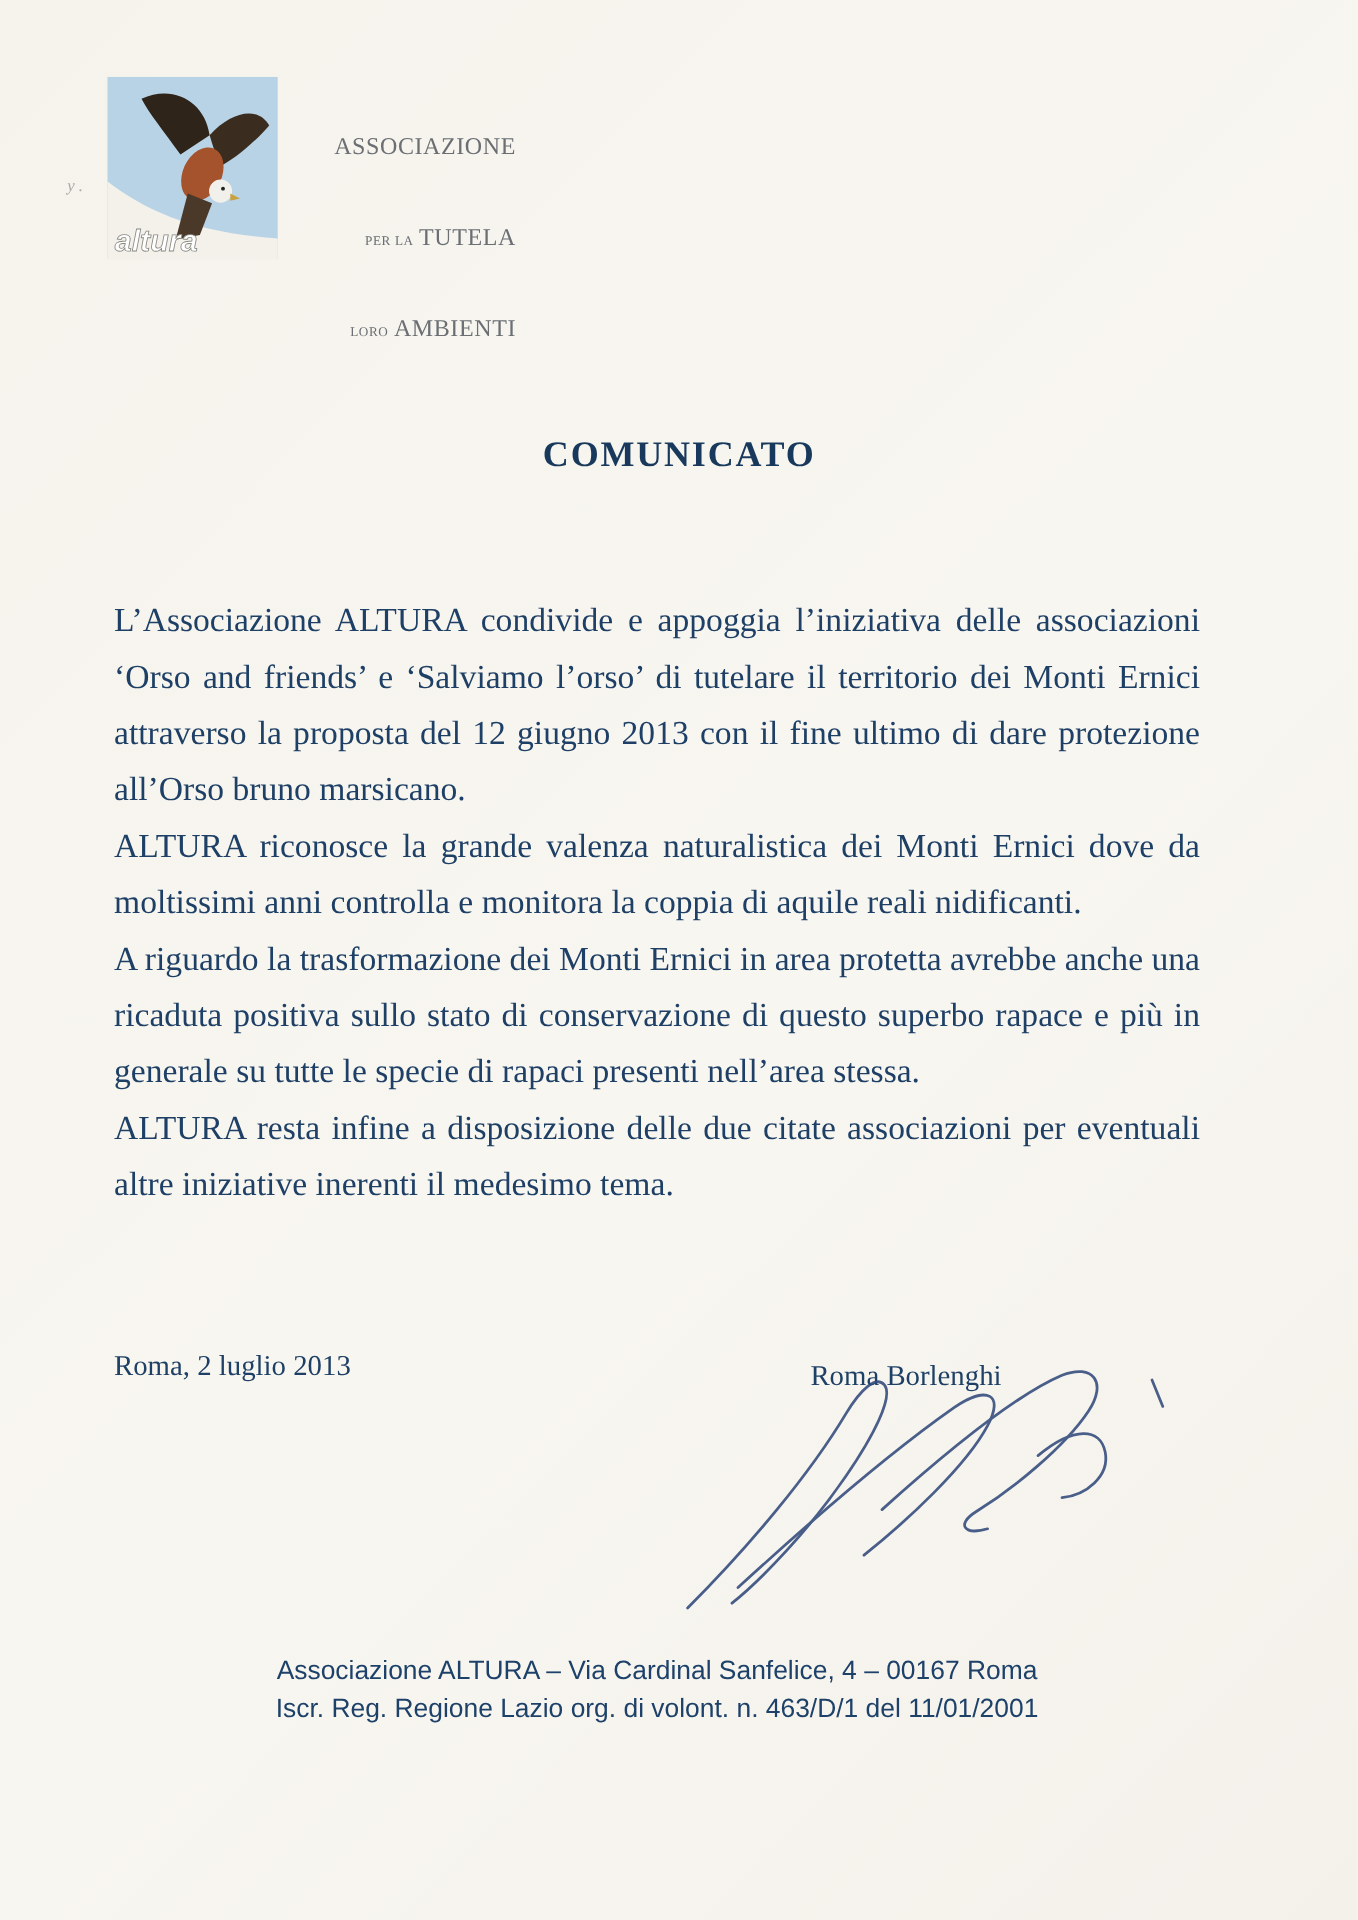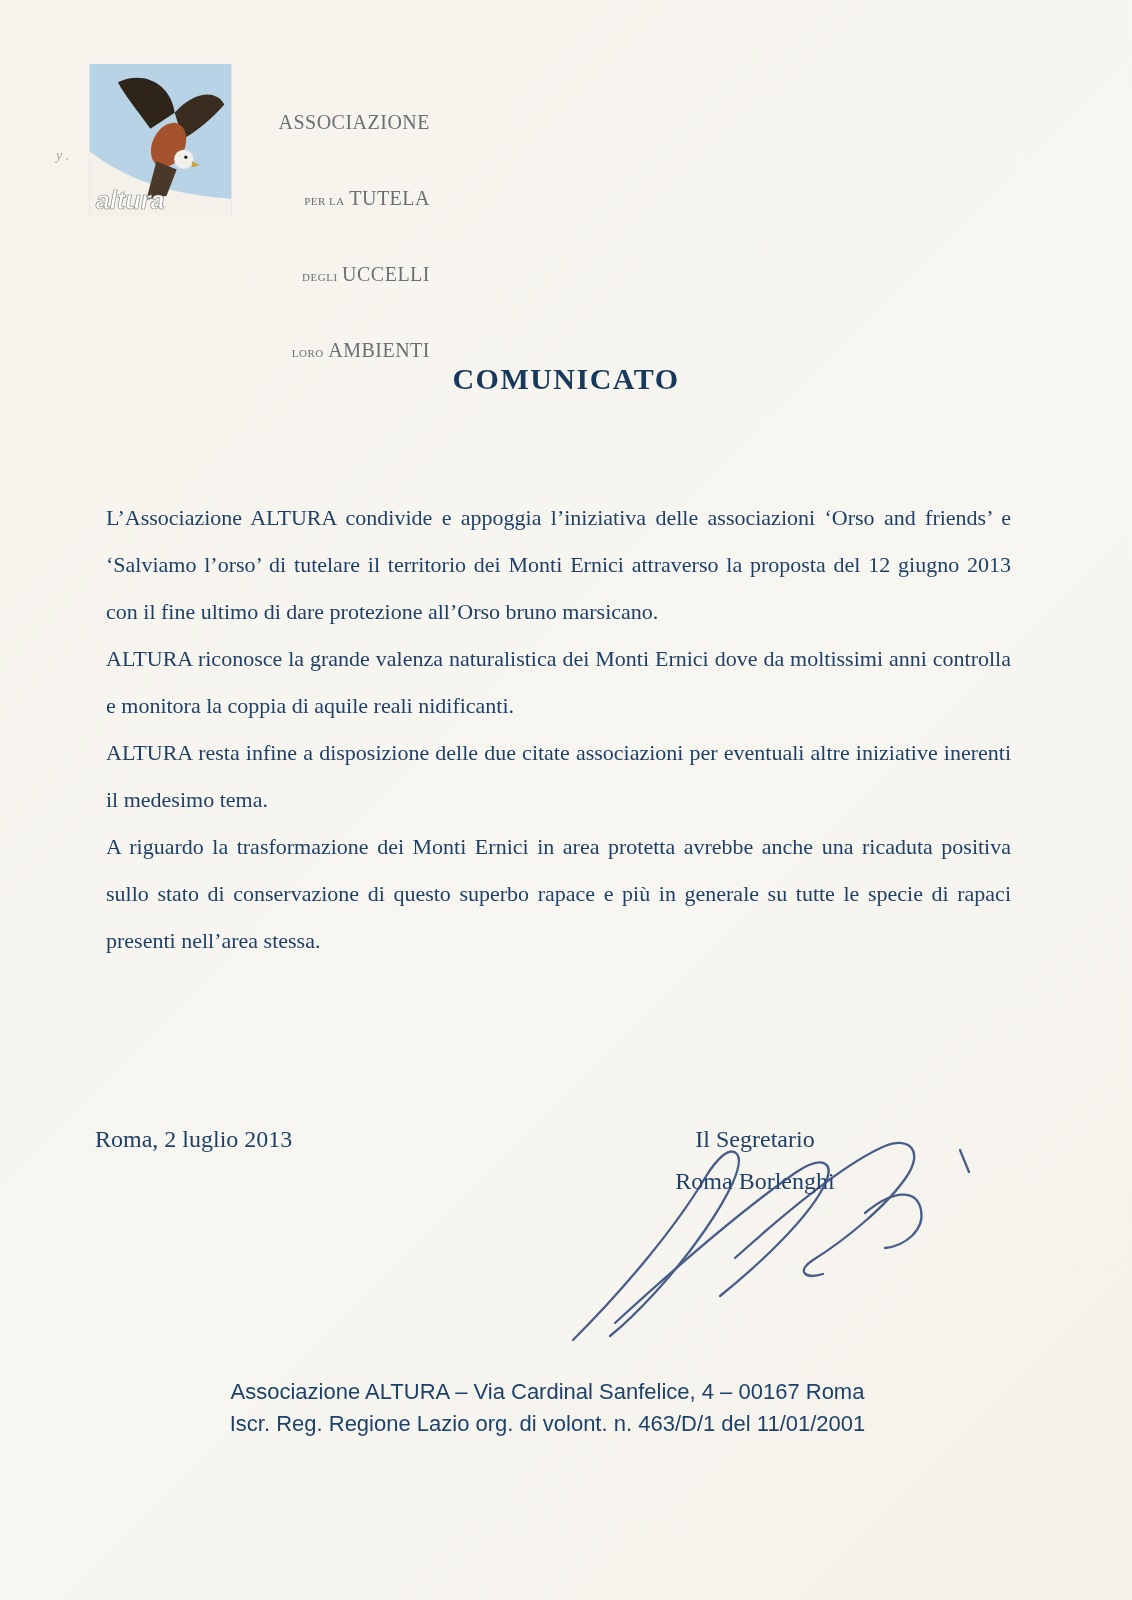--- a/index.html
+++ b/index.html
@@ -35,22 +35,22 @@
   
   .title {
     position:absolute; left:0; top:362px; width:100%;
     text-align:center;
     font-size:30px; font-weight:bold; letter-spacing:1.5px;
     color:#18395c;
   }
 
   
   .body-text {
-    position:absolute; left:106px; top:494px; width:905px;
-    font-size:22px; line-height:47px;
+    position:absolute; left:95px; top:494px; width:905px;
+    font-size:28px; line-height:47px;
     text-align:justify;
     color:#1f4066;
   }
   .body-text p { margin:0; }
 
   
   .date-line {
     position:absolute; left:95px; top:1126px;
     font-size:24px; color:#1f4066;
   }
@@ -90,40 +90,38 @@
       <path d="M66 96 L56 134 L76 130 L86 104 Z" fill="#4a3828"></path>
       <circle cx="93" cy="94" r="9.5" fill="#f2f0ea"></circle>
       <circle cx="95" cy="92" r="1.6" fill="#222"></circle>
       <path d="M101 96 L109 100 L101 102 Z" fill="#c9a23e"></path>
       <text x="6" y="143" font-family="Liberation Sans, sans-serif" font-size="25" font-style="italic" font-weight="bold" fill="#ffffff" stroke="#8a8a84" stroke-width="0.7">altura</text>
     </svg>
 
     <div class="org-lines">
       <div class="org-line"><span class="sm"></span> <span class="lg">ASSOCIAZIONE</span> <span class="sm"></span></div>
       <div class="org-line"><span class="sm">PER LA</span> <span class="lg">TUTELA</span> <span class="sm"></span></div>
-      <div class="org-line"><span class="sm">DEGLI</span> <span class="lg">UCCELLI</span> <span class="sm"></span></div>
       <div class="org-line"><span class="sm">LORO</span> <span class="lg">AMBIENTI</span> <span class="sm"></span></div>
     </div>
   </div>
 
   <div class="scan-mark">y .</div>
 
   <div class="title">COMUNICATO</div>
 
   <div class="body-text">
     <p>L’Associazione ALTURA condivide e appoggia l’iniziativa delle associazioni ‘Orso and friends’ e ‘Salviamo l’orso’ di tutelare il territorio dei Monti Ernici attraverso la proposta del 12 giugno 2013 con il fine ultimo di dare protezione all’Orso bruno marsicano.</p>
     <p>ALTURA riconosce la grande valenza naturalistica dei Monti Ernici dove da moltissimi anni controlla e monitora la coppia di aquile reali nidificanti.</p>
+    <p>A riguardo la trasformazione dei Monti Ernici in area protetta avrebbe anche una ricaduta positiva sullo stato di conservazione di questo superbo rapace e più in generale su tutte le specie di rapaci presenti nell’area stessa.</p>
     <p>ALTURA resta infine a disposizione delle due citate associazioni per eventuali altre iniziative inerenti il medesimo tema.</p>
-    <p>A riguardo la trasformazione dei Monti Ernici in area protetta avrebbe anche una ricaduta positiva sullo stato di conservazione di questo superbo rapace e più in generale su tutte le specie di rapaci presenti nell’area stessa.</p>
   </div>
 
   <div class="date-line">Roma, 2 luglio 2013</div>
 
   <div class="sig-block">
-    <div class="role">Il Segretario</div>
     <div class="name">Roma Borlenghi</div>
   </div>
 
   <svg class="signature-svg" viewBox="0 0 430 240" aria-hidden="true">
     <g fill="none" stroke="#32497c" stroke-width="2.3" stroke-linecap="round" opacity="0.88">
       <path d="M18 222 C 70 170 120 110 150 60 C 162 40 175 28 182 36 C 190 46 172 80 150 112 C 120 156 80 198 55 218"></path>
       <path d="M60 205 C 120 150 190 90 240 55 C 268 36 282 44 268 70 C 250 104 200 150 165 178"></path>
       <path d="M180 140 C 230 95 290 45 330 28 C 356 18 368 34 352 58 C 332 88 290 122 258 142 C 242 152 248 162 268 156"></path>
       <path d="M310 95 C 340 70 362 72 366 92 C 370 112 350 128 330 130"></path>
       <path d="M405 32 L 414 54"></path>

